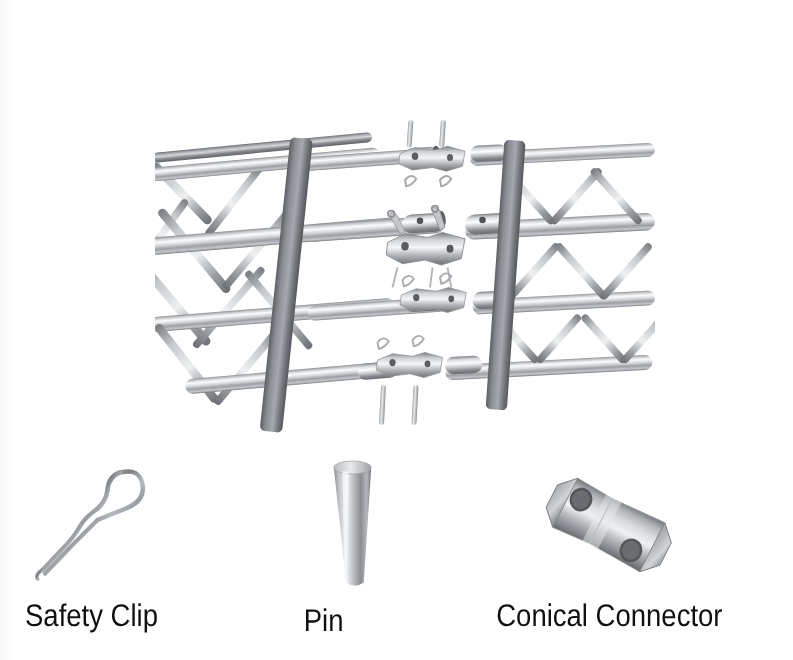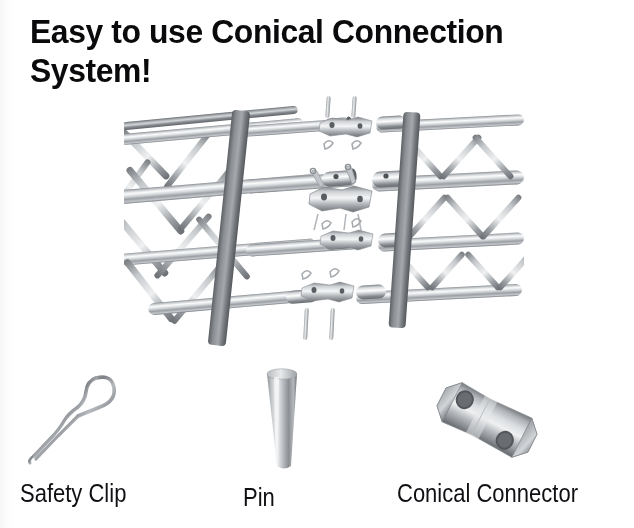--- a/index.html
+++ b/index.html
@@ -57,24 +57,20 @@
   }
   #caption-clip{ left:20px;  top:479px; }
   #caption-pin{  left:243px; top:483px; }
   #caption-conn{ left:397px; top:479px; }
 </style>
 </head>
 <body>
 
 <div id="page">
 
-  <div id="title-block">
-    <div class="title-line">Easy to use Conical Connection</div>
-    <div class="title-line">System!</div>
-  </div>
 
   <div id="truss-figure">
     <svg viewBox="0 0 400 262" xmlns="http://www.w3.org/2000/svg">
       <defs>
         <linearGradient id="tubeH" x1="0" y1="0" x2="0" y2="1">
           <stop offset="0%" stop-color="#8d9195"></stop>
           <stop offset="14%" stop-color="#cdd0d3"></stop>
           <stop offset="30%" stop-color="#fbfbfc"></stop>
           <stop offset="48%" stop-color="#d8dbde"></stop>
           <stop offset="70%" stop-color="#9ca0a4"></stop>

